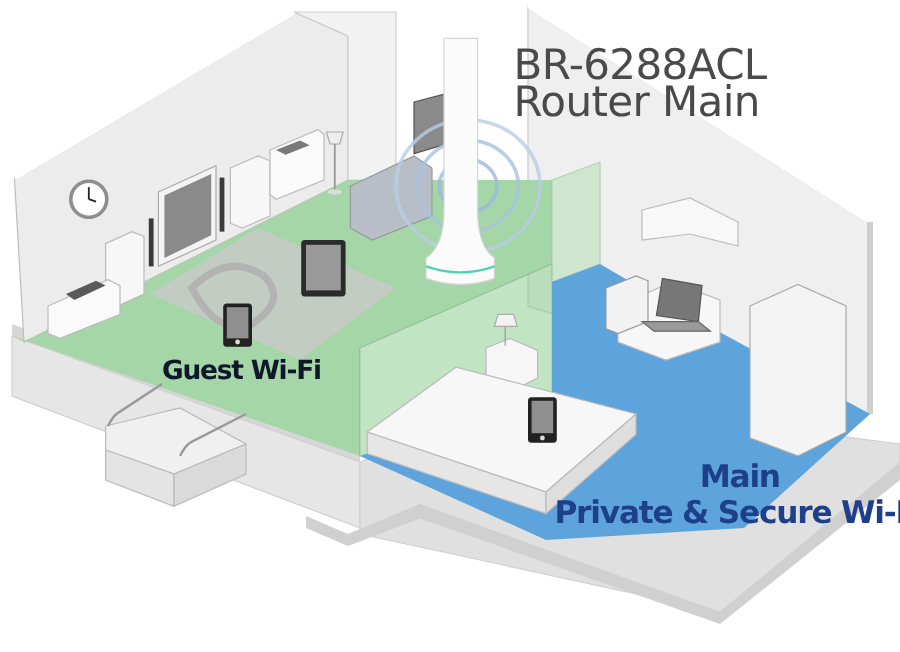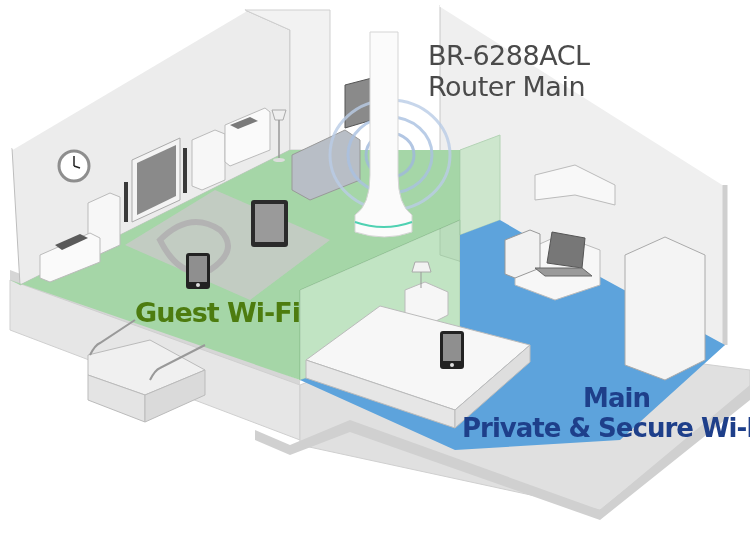--- a/index.html
+++ b/index.html
@@ -1,20 +1,20 @@
 <!DOCTYPE html>
 <html><head>
   <meta charset="utf-8">
   <style>
     html, body { margin: 0; padding: 0; background: #ffffff; }
     body { width: 750px; height: 543px; position: relative; overflow: hidden; font-family: "DejaVu Sans", sans-serif; }
     #scene { position: absolute; left: 0; top: 0; width: 750px; height: 543px; }
     .label { position: absolute; margin: 0; white-space: nowrap; }
-    .router-label { left: 428px; top: 40px; color: #4a4a4a; font-size: 27px; line-height: 31px; font-family: "DejaVu Sans", sans-serif; letter-spacing: -0.5px; }
-    .guest-label { left: 135px; top: 297px; color: #4d7c0f; font-size: 27px; font-weight: bold; font-family: "DejaVu Sans", sans-serif; letter-spacing: -1px; }
+    .router-label { left: 428px; top: 40px; color: #4a4a4a; font-size: 35px; line-height: 31px; font-family: "DejaVu Sans", sans-serif; letter-spacing: -0.5px; }
+    .guest-label { left: 135px; top: 297px; color: #0f172a; font-size: 22px; font-weight: bold; font-family: "DejaVu Sans", sans-serif; letter-spacing: -1px; }
     .main-label { left: 462px; top: 383px; color: #1e3f8a; font-size: 26px; font-weight: bold; font-family: "DejaVu Sans", sans-serif; text-align: center; line-height: 30px; letter-spacing: -1px; }
     .main-label span { display: block; }
   </style>
 </head>
 <body>
 
 <svg id="scene" viewBox="0 0 750 543">
 
   <g>
     <polygon points="10,270 300,380 300,395 10,285" fill="#d6d6d6"></polygon>

